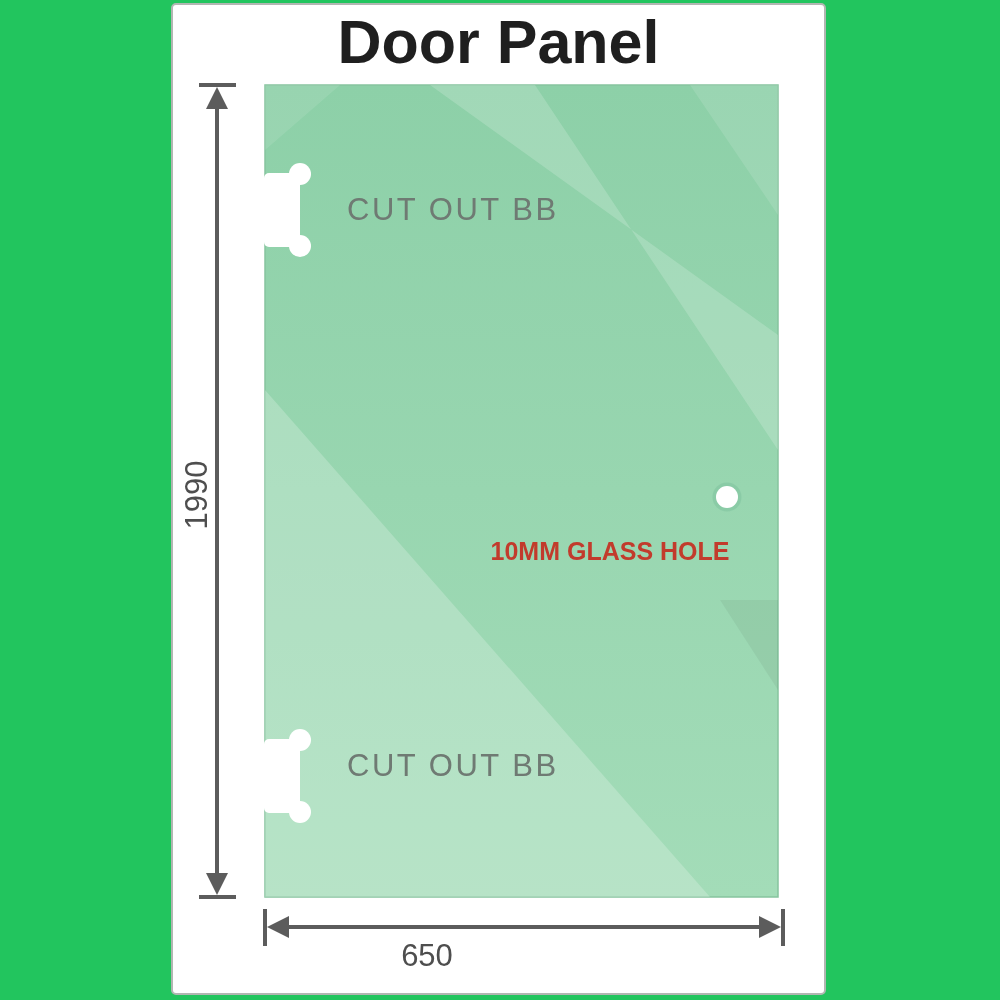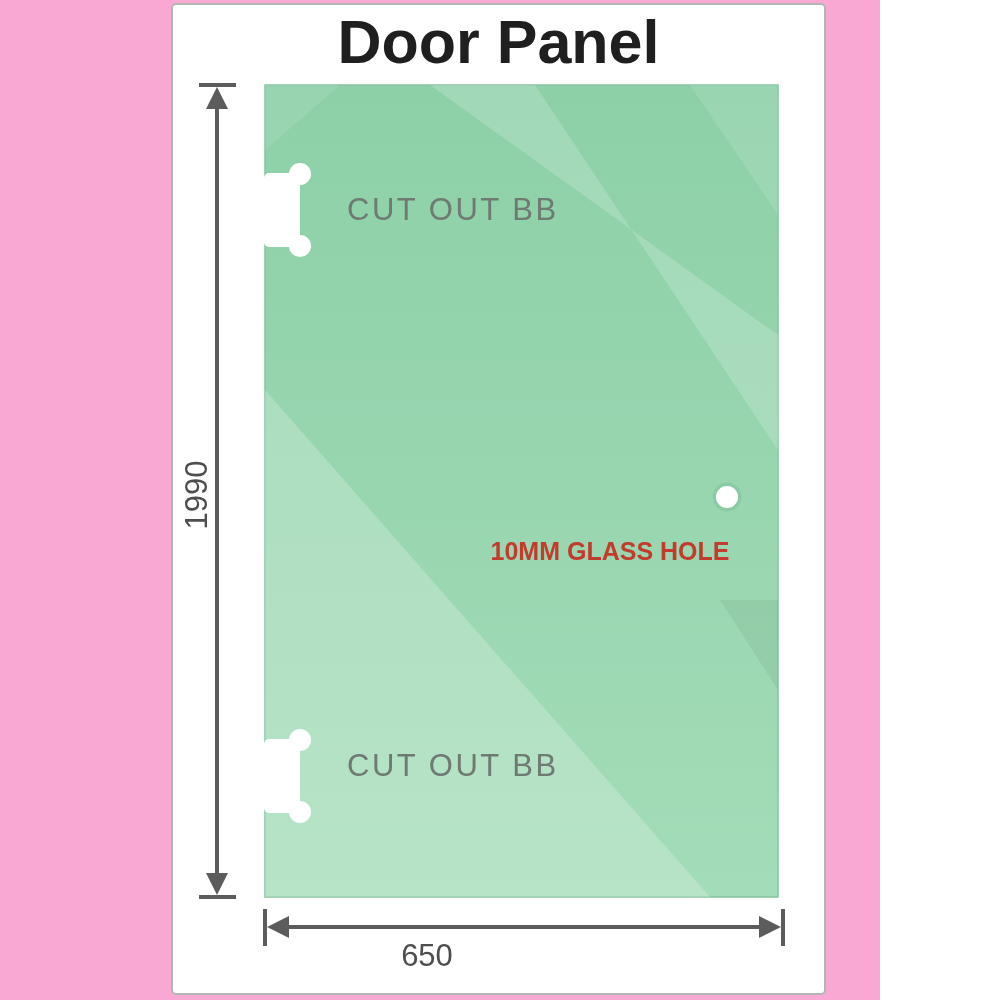--- a/index.html
+++ b/index.html
@@ -5,23 +5,23 @@
   html, body {
     margin: 0;
     padding: 0;
     background: #ffffff;
     width: 1000px;
     height: 1000px;
     font-family: "Liberation Sans", sans-serif;
   }
   .stage {
     position: relative;
-    width: 880px;
+    width: 1000px;
     height: 1000px;
-    background: #f9a8d4;
+    background: #22c55e;
     overflow: hidden;
   }
   .frame {
     position: absolute;
     left: 171px;
     top: 3px;
     width: 651px;
     height: 988px;
     background: #ffffff;
     border: 2px solid #b2b6b2;

